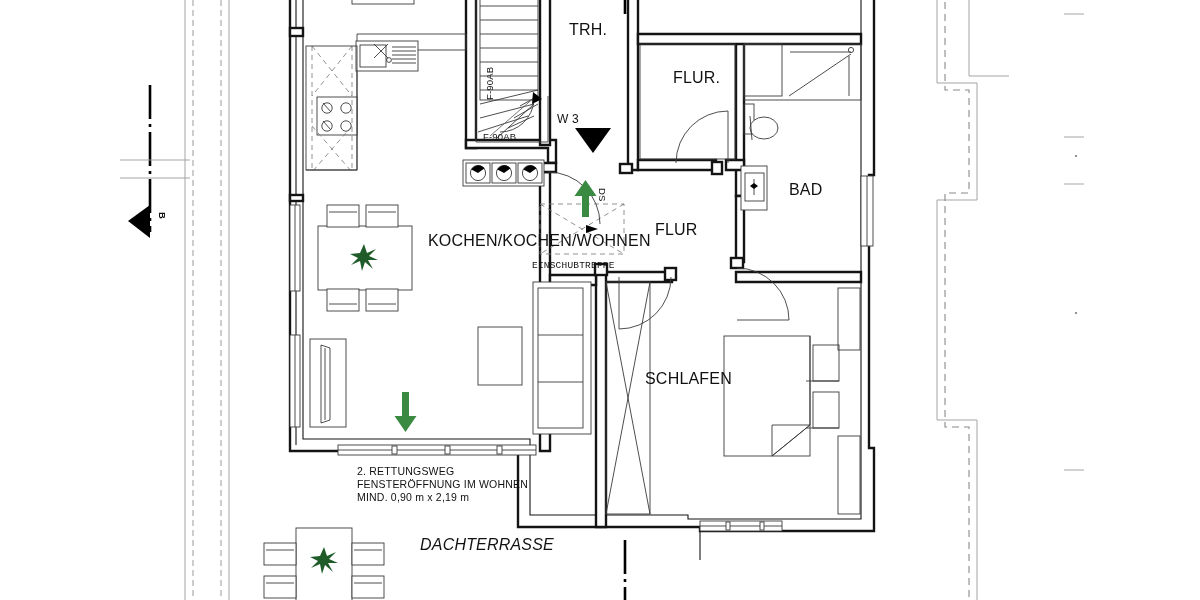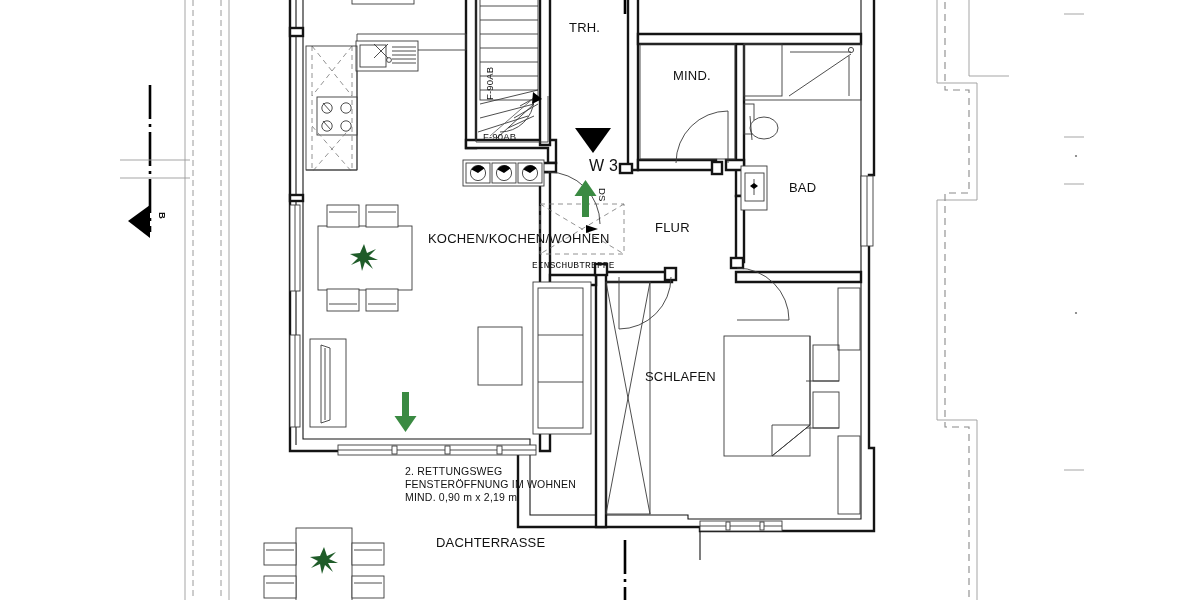--- a/index.html
+++ b/index.html
@@ -14,22 +14,22 @@
 
   
   .lbl{
     position:absolute;
     font-family:"Liberation Sans","DejaVu Sans",sans-serif;
     color:#111;
     white-space:nowrap;
     letter-spacing:.2px;
     line-height:1.25;
   }
-  .room-lbl{font-size:13px;}
-  .note-lbl{font-size:10.5px;margin-left:48px;}
+  .room-lbl{font-size:16px;}
+  .note-lbl{font-size:10.5px;}
   .tiny-lbl{font-size:9.5px;}
   .vert{transform-origin:left top;}
   .rot90{transform:rotate(-90deg);}
   .rot90cw{transform:rotate(90deg);}
 </style>
 </head>
 <body>
 
 <div id="plan-root">
 
@@ -426,31 +426,31 @@
     <path d="M575 128 L611 128 L593 153 Z"></path>
   </g>
 
   </g>
 </svg>
 
 <div class="lbl room-lbl" style="left:428px;top:231px;">KOCHEN/KOCHEN/WOHNEN</div>
 
 <div class="lbl room-lbl" style="left:569px;top:20px;">TRH.</div>
 
-<div class="lbl room-lbl" style="left:673px;top:68px;">MIND.</div>
+<div class="lbl room-lbl" style="left:673px;top:68px;">FLUR.</div>
 
 <div class="lbl room-lbl" style="left:789px;top:180px;">BAD</div>
 
 <div class="lbl room-lbl" style="left:655px;top:220px;">FLUR</div>
 
 <div class="lbl room-lbl" style="left:645px;top:369px;text-align:right;">SCHLAFEN</div>
 
-<div class="lbl room-lbl" style="left:436px;top:535px;">DACHTERRASSE</div>
-
-<div class="lbl room-lbl" style="left:589px;top:112px;font-size:16px;margin-top:44px;">W 3</div>
+<div class="lbl room-lbl" style="left:420px;top:535px;font-style:italic;">DACHTERRASSE</div>
+
+<div class="lbl room-lbl" style="left:557px;top:112px;font-size:12px;">W 3</div>
 
 <div class="lbl tiny-lbl vert rot90" style="left:484px;top:100px;">F-90AB</div>
 
 <div class="lbl tiny-lbl" style="left:483px;top:131px;">F-90AB</div>
 
 <div class="lbl tiny-lbl" style="left:532px;top:260px;font-family:Liberation Mono, monospace;">EINSCHUBTREPPE</div>
 
 <div class="lbl tiny-lbl vert rot90cw" style="left:608px;top:188px;">DS</div>
 
 <div class="lbl tiny-lbl vert rot90cw" style="left:168px;top:212px;font-weight:600;">B</div>

